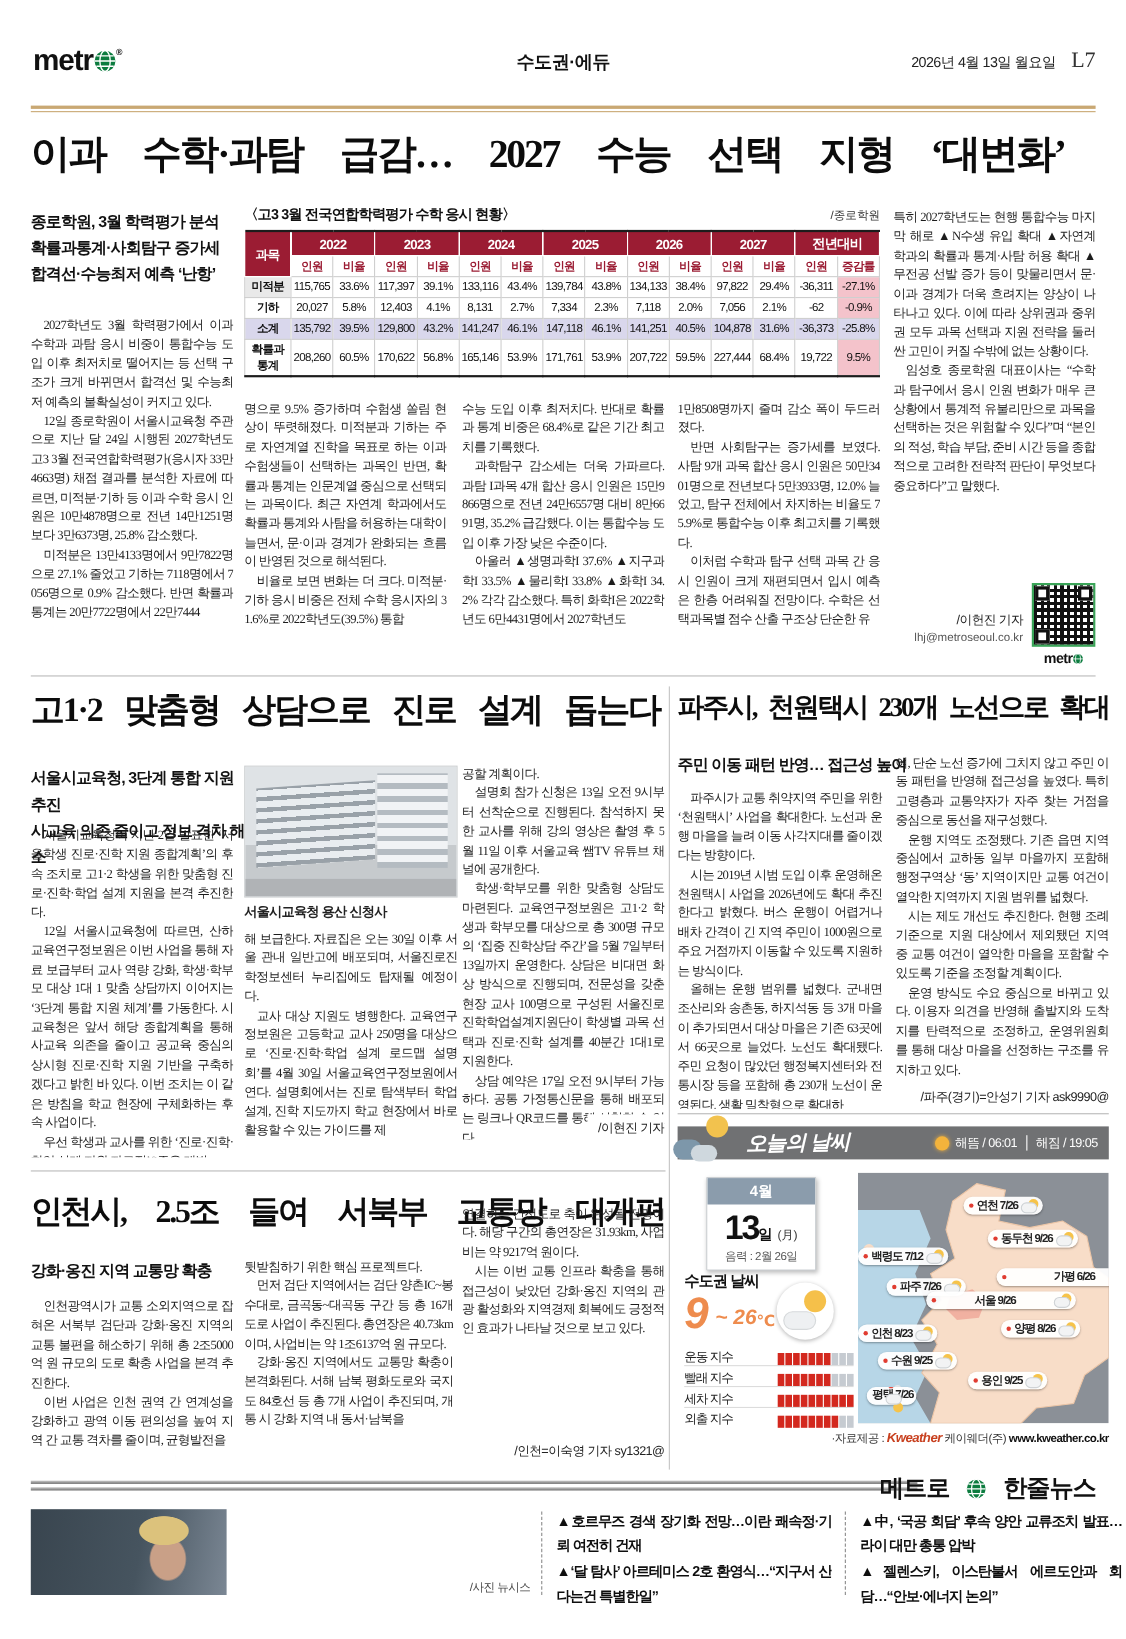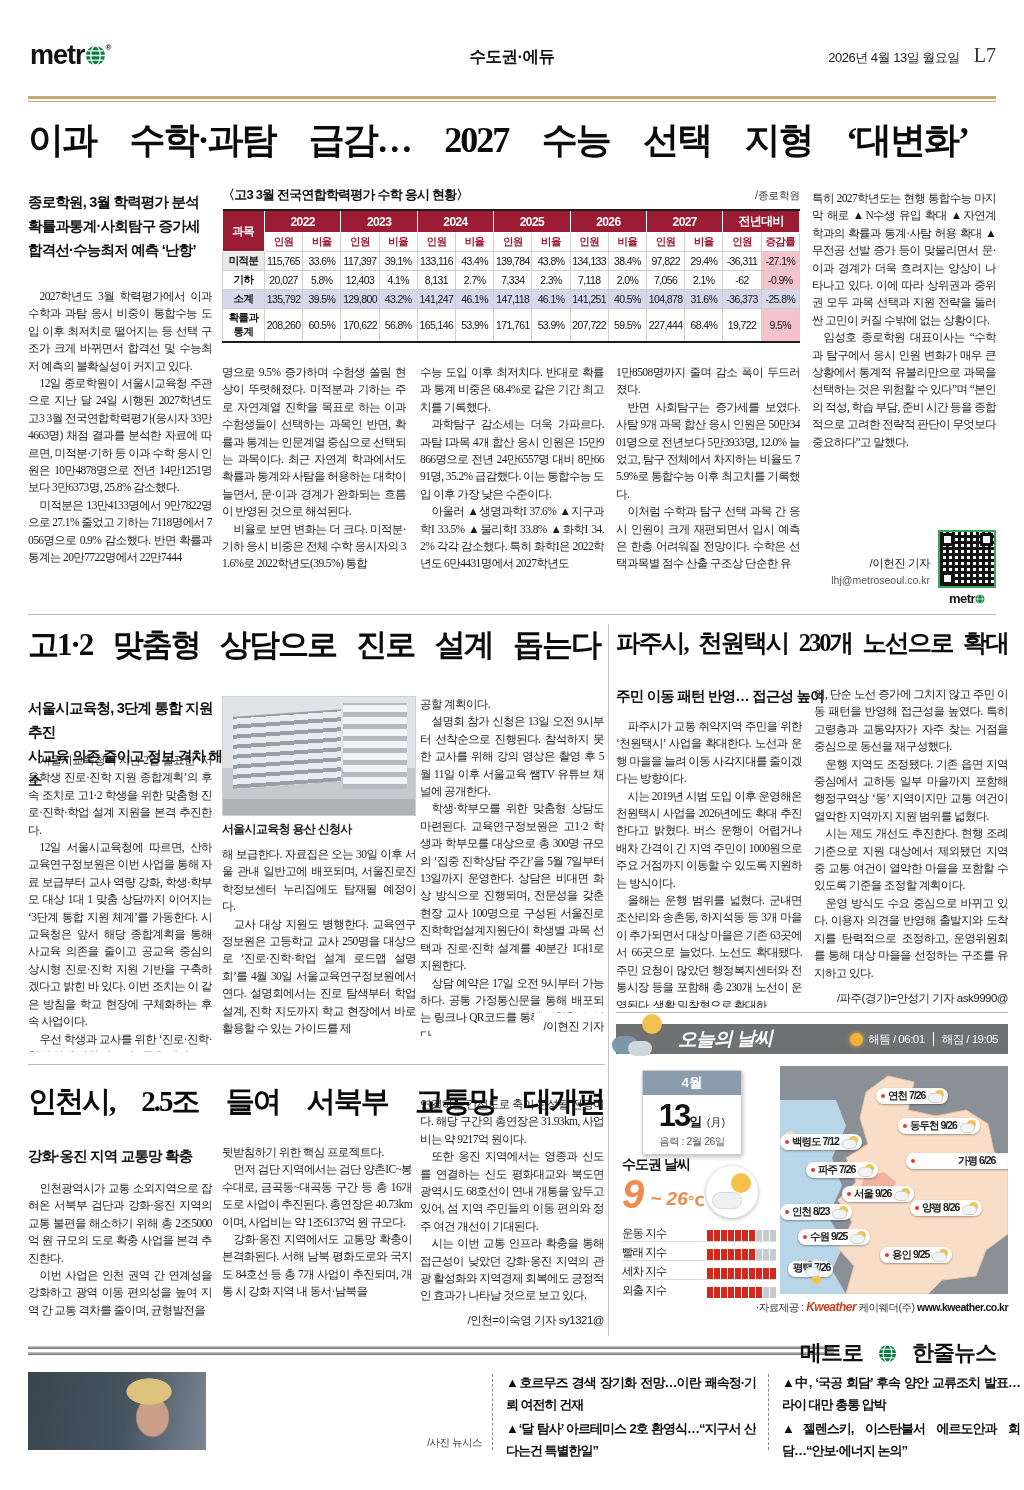--- a/index.html
+++ b/index.html
@@ -349,21 +349,20 @@
       <p class="para">이번 사업은 인천 권역 간 연계성을 강화하고 광역 이동 편의성을 높여 지역 간 교통 격차를 줄이며, 균형발전을</p>
     </div>
   <div class="body-col cont" style="left:222px;top:1144px;width:190px;height:186px">
       <p class="para">뒷받침하기 위한 핵심 프로젝트다.</p>
       <p class="para">먼저 검단 지역에서는 검단 양촌IC~봉수대로, 금곡동~대곡동 구간 등 총 16개 도로 사업이 추진된다. 총연장은 40.73km이며, 사업비는 약 1조6137억 원 규모다.</p>
       <p class="para">강화·옹진 지역에서도 교통망 확충이 본격화된다. 서해 남북 평화도로와 국지도 84호선 등 총 7개 사업이 추진되며, 개통 시 강화 지역 내 동서·남북을</p>
     </div>
   <div class="body-col cont" style="left:420px;top:1096px;width:184px;height:234px">
     <div>
         <p class="para">연결하는 간선도로 축이 완성될 전망이다. 해당 구간의 총연장은 31.93km, 사업비는 약 9217억 원이다.</p>
-        <p class="para">또한 옹진 지역에서는 영종과 신도를 연결하는 신도 평화대교와 북도면 광역시도 68호선이 연내 개통을 앞두고 있어, 섬 지역 주민들의 이동 편의와 정주 여건 개선이 기대된다.</p>
         <p class="para">시는 이번 교통 인프라 확충을 통해 접근성이 낮았던 강화·옹진 지역의 관광 활성화와 지역경제 회복에도 긍정적인 효과가 나타날 것으로 보고 있다.</p>
       </div>
     <div class="colfoot"><span class="byline">/인천=이숙영 기자 sy1321@</span></div>
   </div>
 
   <div class="abs" id="w-bar">
     <span id="w-title">오늘의 날씨</span>
     <span id="w-times">
       <span class="sun"></span>
       <span>해뜸 / 06:01</span>
@@ -489,21 +488,21 @@
         <div class="city" style="left: 0px; top: 68px;">
           <span class="dot"></span>
           <span class="nm">백령도 7/12</span>
           <span class="wicon"></span>
         </div>
         <div class="city" style="left: 26px; top: 96px;">
           <span class="dot"></span>
           <span class="nm">파주 7/26</span>
           <span class="wicon"></span>
         </div>
-        <div class="city" style="left: 62px; top: 120px;">
+        <div class="city" style="left: 62px; top: 108px; gap: 32px;">
           <span class="dot"></span>
           <span class="nm">서울 9/26</span>
           <span class="wicon"></span>
         </div>
         <div class="city" style="left: 130px; top: 134px;">
           <span class="dot"></span>
           <span class="nm">양평 8/26</span>
           <span class="wicon"></span>
         </div>
         <div class="city" style="left: 0px; top: 138px;">

